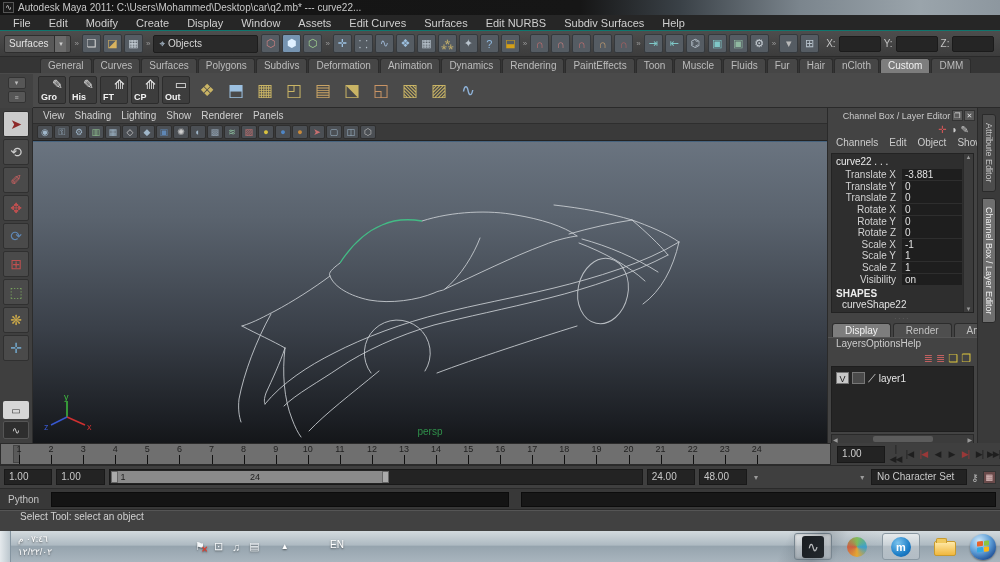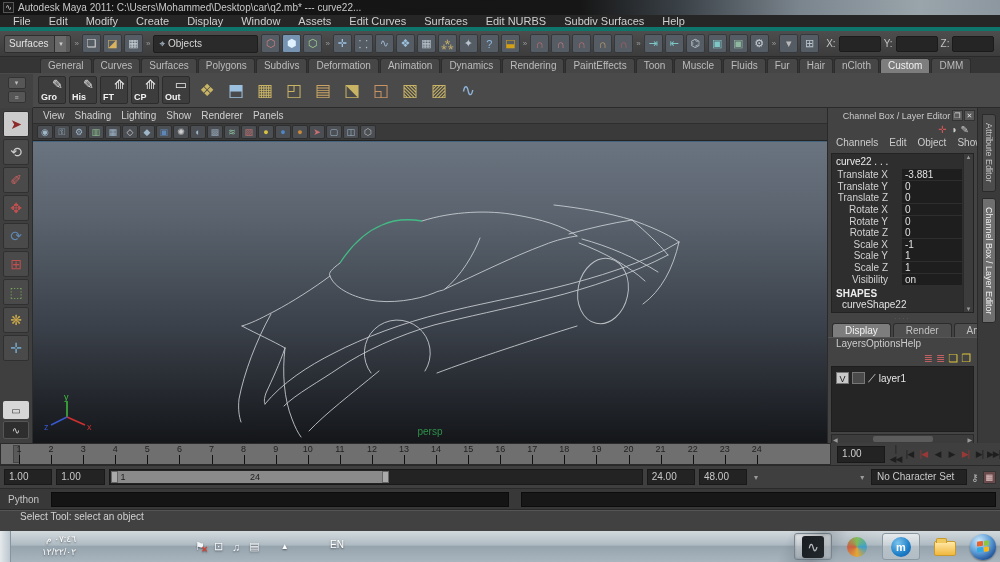--- a/index.html
+++ b/index.html
@@ -10,21 +10,21 @@
   
   .titlebar { position:absolute; top:0; left:0; right:0; height:15px;
     background:linear-gradient(90deg,#141414 0%,#161616 58%,#3a4147 68%,#7b858d 80%,#9aa4ab 92%,#8d979f 100%);
     display:flex; align-items:center; padding-left:3px; gap:4px; }
   .titlebar .app-ico { width:11px; height:11px; background:#1b1b1b; border:1px solid #555;
     color:#ddd; font-size:8px; line-height:9px; text-align:center; }
   .titlebar .title { color:#c9c9c9; font-size:10px; white-space:nowrap; }
 
   
   .menubar { position:absolute; top:15px; left:0; right:0; height:16px; background:#262626;
-    display:flex; align-items:center; padding-left:4px; border-bottom:4px solid #0f766e; }
+    display:flex; align-items:center; padding-left:4px; border-bottom:1px solid #0f766e; }
   .menubar .mi { color:#cfcfcf; font-size:11px; padding:0 9px; cursor:default; }
 
   
   .statusline { position:absolute; top:31px; left:0; right:0; height:26px;
     background:linear-gradient(#4d4d4d,#3c3c3c); display:flex; align-items:center;
     padding:0 4px; gap:3px; border-bottom:1px solid #2a2a2a; }
   .dropdown { display:flex; align-items:center; background:#585858; border:1px solid #2e2e2e;
     border-radius:2px; height:18px; padding:0 4px; gap:6px; }
   .dropdown span { color:#e2e2e2; font-size:10px; }
   .dropdown .arr { background:#6a6a6a; border-left:1px solid #2e2e2e; height:16px; width:12px;
@@ -105,21 +105,21 @@
   .cb-head .hl { flex:1; text-align:center; }
   .cb-winbtn { width:11px; height:11px; background:#5a5a5a; border:1px solid #333; color:#ddd;
     font-size:7px; display:flex; align-items:center; justify-content:center; margin-left:1px; }
   .cb-icons { height:14px; display:flex; justify-content:flex-end; gap:4px; padding-right:8px; }
   .cb-icons .ci { font-size:10px; line-height:14px; }
   .cb-menu { height:14px; display:flex; gap:11px; padding-left:8px; color:#cccccc; font-size:10px; }
   .cb-list { margin:2px 3px 0 3px; height:160px; background:#2e2e2e; border:1px solid #232323;
     position:relative; overflow:hidden; padding-right:11px; }
   .cb-obj { font-weight:normal; color:#ececec; padding:2px 0 2px 4px; }
   .cb-row { display:flex; align-items:center; height:11.6px; }
-  .cb-label { flex:1; text-align:right; color:#d2d2d2; padding-right:14px; }
+  .cb-label { flex:1; text-align:right; color:#d2d2d2; padding-right:6px; }
   .cb-val { width:60px; height:11px; background:#1e1e1e; color:#e0e0e0; padding-left:3px;
     line-height:11px; }
   .cb-shapes { font-weight:bold; color:#ececec; padding:3px 0 0 4px; }
   .cb-shape-name { color:#e0e0e0; padding-left:10px; }
   .cb-scroll { position:absolute; right:0; top:0; bottom:0; width:10px; background:#3c3c3c;
     border-left:1px solid #2a2a2a; display:flex; flex-direction:column; justify-content:space-between;
     align-items:center; font-size:6px; color:#999; }
   .cb-grip { height:8px; display:flex; align-items:center; justify-content:center; color:#6a6a6a;
     font-size:7px; letter-spacing:2px; }
 
@@ -195,21 +195,21 @@
     border-top:1px solid #555; display:flex; align-items:flex-start; }
   .help-text { color:#d2d2d2; font-size:10px; padding-left:20px; }
 
   
   .taskbar { position:absolute; top:531px; left:0; right:0; height:31px;
     background:linear-gradient(180deg,#d3dade 0%,#aebac2 45%,#96a4ae 50%,#a9b5be 100%); overflow:hidden; }
   .taskbar::after { content:""; position:absolute; right:60px; top:0; bottom:0; width:220px;
     background:linear-gradient(115deg,transparent 30%,rgba(55,65,75,.30) 45%,rgba(140,150,160,.15) 55%,transparent 70%); }
   .showdesk { position:absolute; left:0; top:0; bottom:0; width:11px;
     background:linear-gradient(90deg,#e4e9ec,#bcc7ce); border-right:1px solid #8494a0; }
-  .clock { position:absolute; left:18px; top:2px; width:58px; text-align:right; color:#fff;
+  .clock { position:absolute; left:18px; top:2px; width:58px; text-align:left; color:#fff;
     font-size:9px; line-height:13px; text-shadow:0 1px 2px rgba(0,0,0,.55); direction:rtl; }
   .tray { position:absolute; left:195px; top:0; bottom:0; display:flex; align-items:center; gap:9px; }
   .tray .ti { position:relative; color:#f4f7f9; font-size:11px; text-shadow:0 1px 2px rgba(0,0,0,.5); }
   .tray .badge { position:absolute; right:-3px; bottom:-1px; color:#e03a2a; font-size:8px; font-weight:bold; }
   .tray .up { font-size:8px; color:#fff; margin-left:12px; }
   .lang { position:absolute; left:330px; top:8px; color:#fff; font-size:10px;
     text-shadow:0 1px 2px rgba(0,0,0,.5); }
   .apps { position:absolute; right:4px; top:0; bottom:0; display:flex; align-items:center; gap:6px;
     flex-direction:row; }
   .appbtn { width:38px; height:27px; display:flex; align-items:center; justify-content:center;

